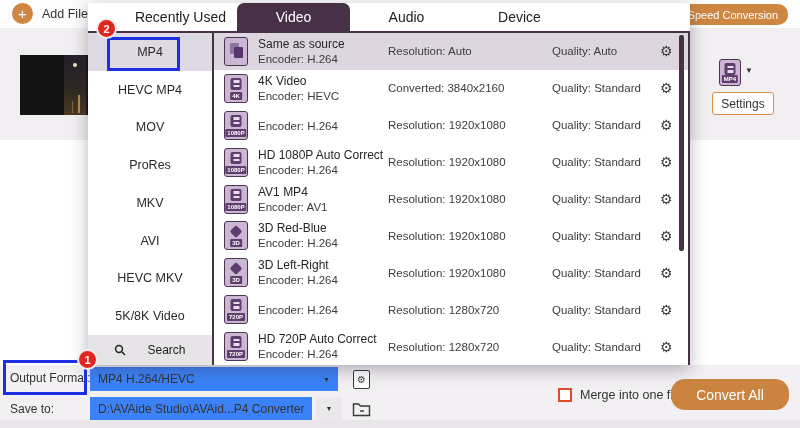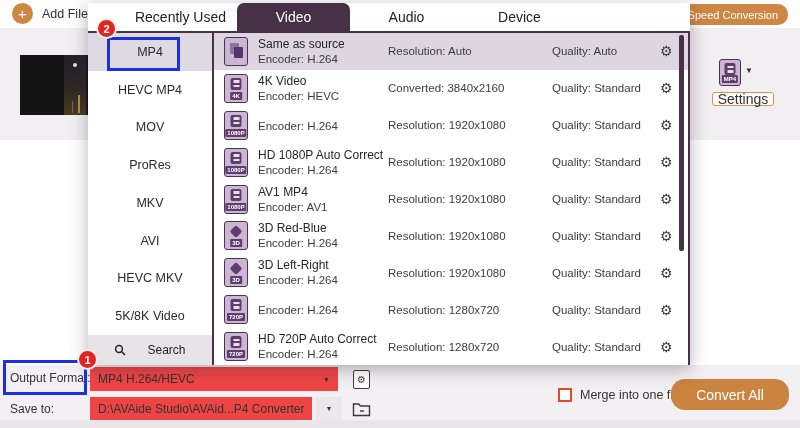--- a/index.html
+++ b/index.html
@@ -17,22 +17,22 @@
 
   .file-band { position:absolute; left:0; top:28px; width:800px; height:112px; background:#f1eff1; }
   .thumb { position:absolute; left:20px; top:55px; width:68px; height:60px; background:#141414; overflow:hidden; }
   .thumb .scene { position:absolute; right:2px; top:0; width:22px; height:100%;
                   background:linear-gradient(#23202c 0%, #2e2824 55%, #4a3a22 100%); }
   .thumb .moon { position:absolute; right:11px; top:8px; width:4px; height:4px; border-radius:50%; background:#efe4bb; }
   .thumb .streak1 { position:absolute; right:8px; bottom:2px; width:2px; height:18px; background:#a8914e; }
   .thumb .streak2 { position:absolute; right:15px; bottom:2px; width:1px; height:12px; background:#7c6a3a; }
 
   .fmt-chip { position:absolute; left:719px; top:59px; }
-  .settings-tip { position:absolute; left:712px; top:92px; width:62px; height:14px; background:#fefdfb;
-                  border:1px solid #d9924d; border-radius:3px; font-size:14px; color:#333;
+  .settings-tip { position:absolute; left:712px; top:92px; width:62px; height:23px; background:#fefdfb;
+                  border:1px solid #d9924d; border-radius:3px; font-size:12px; color:#333;
                   display:flex; align-items:center; justify-content:center; }
   .chip-arrow { position:absolute; left:745px; top:66px; font-size:8px; color:#333; }
 
   
   .fmt-icon { position:relative; width:24px; height:29px; background:#cbb7d3; border:1.5px solid #4a3550; border-radius:3px; }
   .fmt-icon.small { width:22px; height:27px; }
   .film { position:absolute; top:3px; left:50%; transform:translateX(-50%); width:11px; height:12px;
           background:#5f3d6e; border-radius:2px; }
   .film::before { content:""; position:absolute; left:2.5px; top:2.5px; width:6px; height:2.5px; background:#e9ddee; }
   .film::after  { content:""; position:absolute; left:2.5px; top:7px;   width:6px; height:2.5px; background:#e9ddee; }
@@ -65,21 +65,21 @@
   .row .sub   { font-size:11.5px; color:#3c3c3c; line-height:13px; margin-top:2px; }
   .row .res, .row .qual { font-size:11.5px; color:#3c3c3c; }
   .row .gear { font-size:14px; color:#3a3a3a; line-height:1; }
   .scrollbar { position:absolute; right:4px; top:2px; width:5px; height:216px; background:#463147; border-radius:2px; }
 
   
   .bottom-bar { position:absolute; left:0; top:365px; width:800px; height:63px; background:#f2f0f2; }
   .bottom-strip { position:absolute; left:0; top:420px; width:800px; height:8px; background:#e8e6e8; }
   .of-label { position:absolute; left:10px; top:371px; font-size:12px; color:#333; }
   .st-label { position:absolute; left:10px; top:402px; font-size:12px; color:#333; }
-  .select { position:absolute; background:#ef4444; display:flex; align-items:center; font-size:12px; color:#333;
+  .select { position:absolute; background:#3b82f6; display:flex; align-items:center; font-size:12px; color:#333;
             padding:0 8px; }
   .select .val { flex:1; overflow:hidden; white-space:nowrap; }
   .select .arr { font-size:7px; color:#333; margin-left:6px; }
   .sel-format { left:90px; top:367px; width:248px; height:24px; }
   .sel-path   { left:90px; top:397px; width:222px; height:23px; }
   .path-arrow-btn { position:absolute; left:316px; top:397px; width:26px; height:23px; background:#eae8ea;
                     display:flex; align-items:center; justify-content:center; font-size:7px; color:#333; }
   .icon-btn { position:absolute; width:23px; height:23px; display:flex; align-items:center; justify-content:center; }
   .btn-profile { left:350px; top:368px; }
   .btn-folder  { left:350px; top:397px; }

